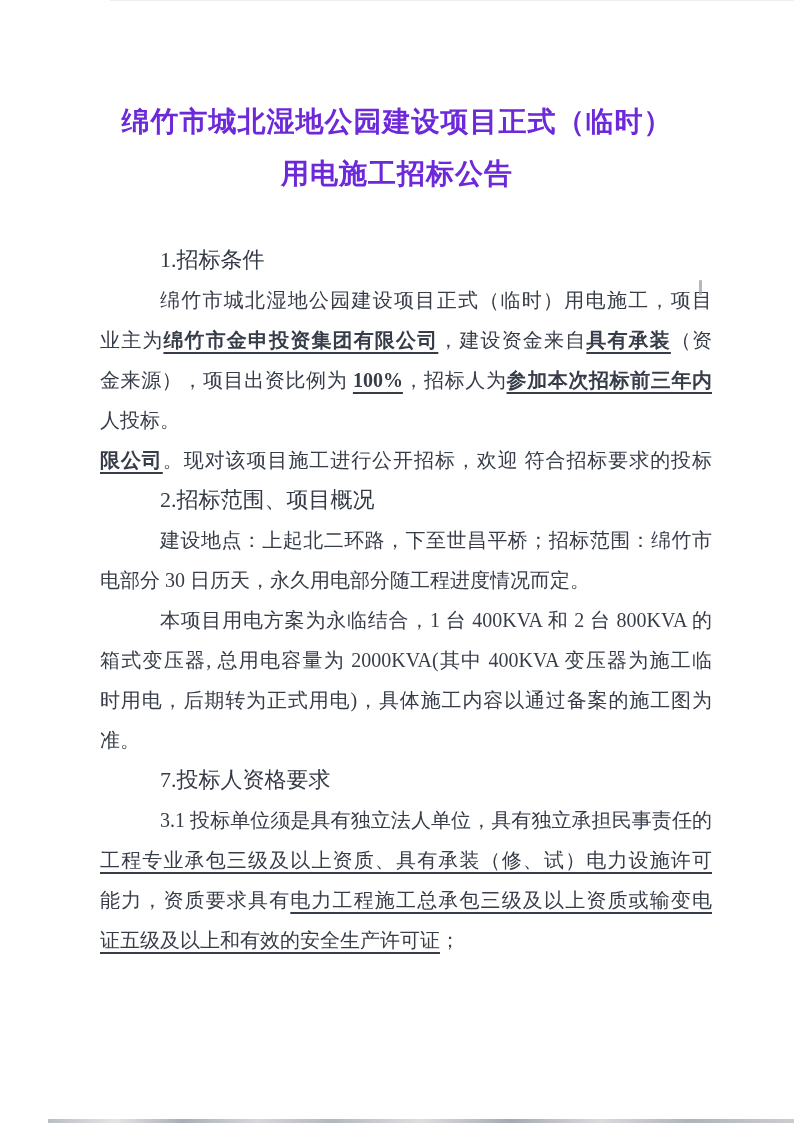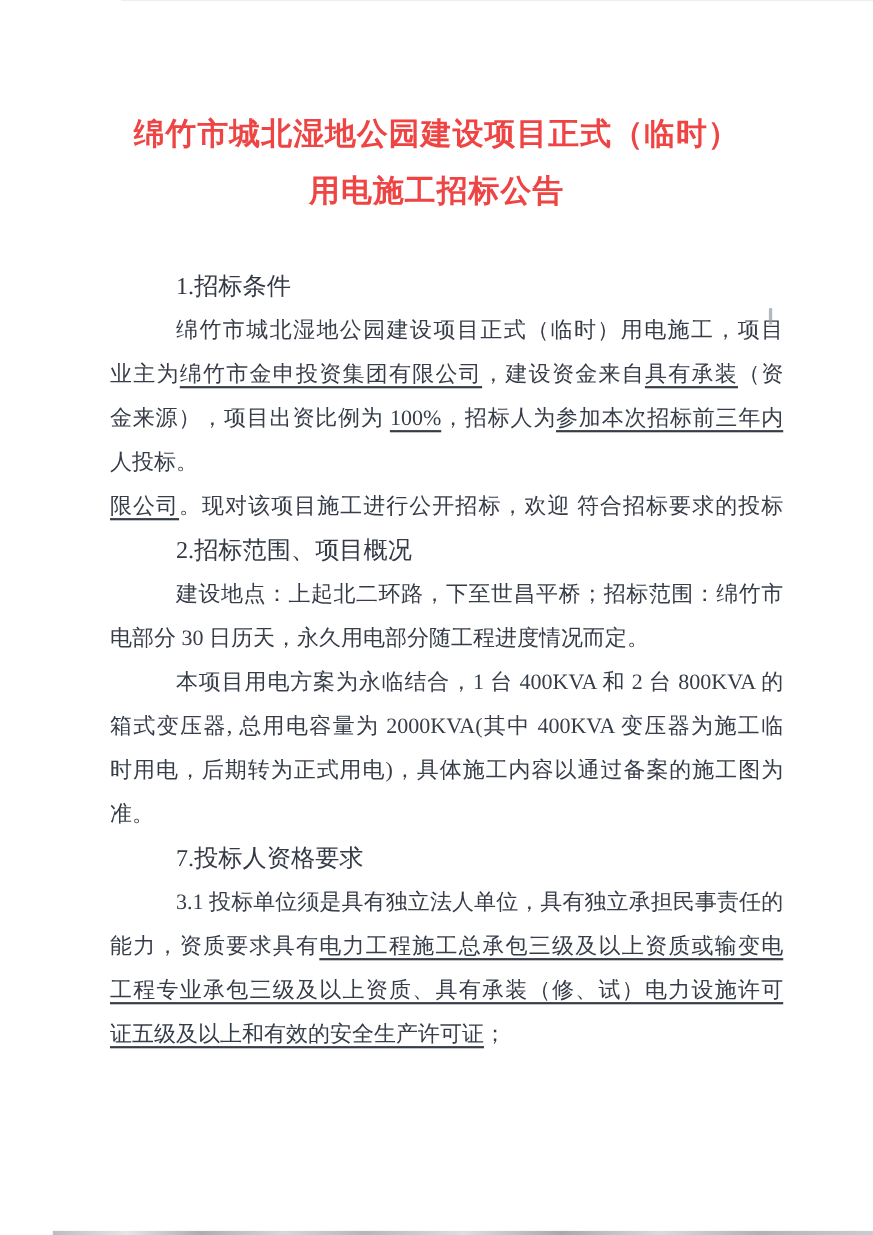--- a/index.html
+++ b/index.html
@@ -15,21 +15,21 @@
   
   #title-block{
     position:absolute;
     left:91px;top:96px;width:612px;
     text-align:center;
     font-family:"Liberation Sans", sans-serif;
     font-weight:700;
     font-size:28px;
     line-height:52px;
     letter-spacing:1px;
-    color:#ef4444;
+    color:#6d28d9;
   }
   
   #body-lines{
     position:absolute;
     left:100px;top:240px;width:612px;
     font-size:20px;
   }
   .line{
     height:40px;
     line-height:40px;
@@ -41,21 +41,21 @@
     text-align:justify;
     text-align-last:justify;
   }
   .line.indent{padding-left:60px;}
   .line.just.indent{padding-left:0;text-indent:60px;}
   .line.h{
     font-size:22px;
     font-weight:500;
     color:#333945;
   }
-  .b{font-weight:400;}
+  .b{font-weight:700;}
   .u{
     text-decoration:underline;
     text-decoration-thickness:1.5px;
     text-underline-offset:5px;
   }
   
   .artifact{position:absolute;pointer-events:none;}
   #artifact-bottom-edge{
     left:48px;right:0;bottom:0;height:4px;
     background:linear-gradient(90deg,
@@ -94,22 +94,22 @@
       <div class="line just"><span class="b u">限公司</span><span>。现对该项目施工进行公开招标，欢迎 符合招标要求的投标</span></div>
       <div class="line indent h"><span>2.招标范围、项目概况</span></div>
       <div class="line indent just"><span>建设地点：上起北二环路，下至世昌平桥；招标范围：绵竹市</span></div>
       <div class="line"><span>电部分 30 日历天，永久用电部分随工程进度情况而定。</span></div>
       <div class="line indent just"><span>本项目用电方案为永临结合，1 台 400KVA 和 2 台 800KVA 的</span></div>
       <div class="line just"><span>箱式变压器, 总用电容量为 2000KVA(其中 400KVA 变压器为施工临</span></div>
       <div class="line just"><span>时用电，后期转为正式用电)，具体施工内容以通过备案的施工图为</span></div>
       <div class="line"><span>准。</span></div>
       <div class="line indent h"><span>7.投标人资格要求</span></div>
       <div class="line indent just"><span>3.1 投标单位须是具有独立法人单位，具有独立承担民事责任的</span></div>
+      <div class="line just"><span class="u">工程专业承包三级及以上资质、具有承装（修、试）电力设施许可</span></div>
       <div class="line just"><span>能力，资质要求具有</span><span class="u">电力工程施工总承包三级及以上资质或输变电</span></div>
-      <div class="line just"><span class="u">工程专业承包三级及以上资质、具有承装（修、试）电力设施许可</span></div>
       <div class="line"><span class="u">证五级及以上和有效的安全生产许可证</span><span>；</span></div>
     </div>
 
   <div id="artifact-top-hairline" class="artifact"></div>
   <div id="artifact-right-dash" class="artifact"></div>
   <div id="artifact-bottom-edge" class="artifact"></div>
 
 </div>
 
 </body></html>

